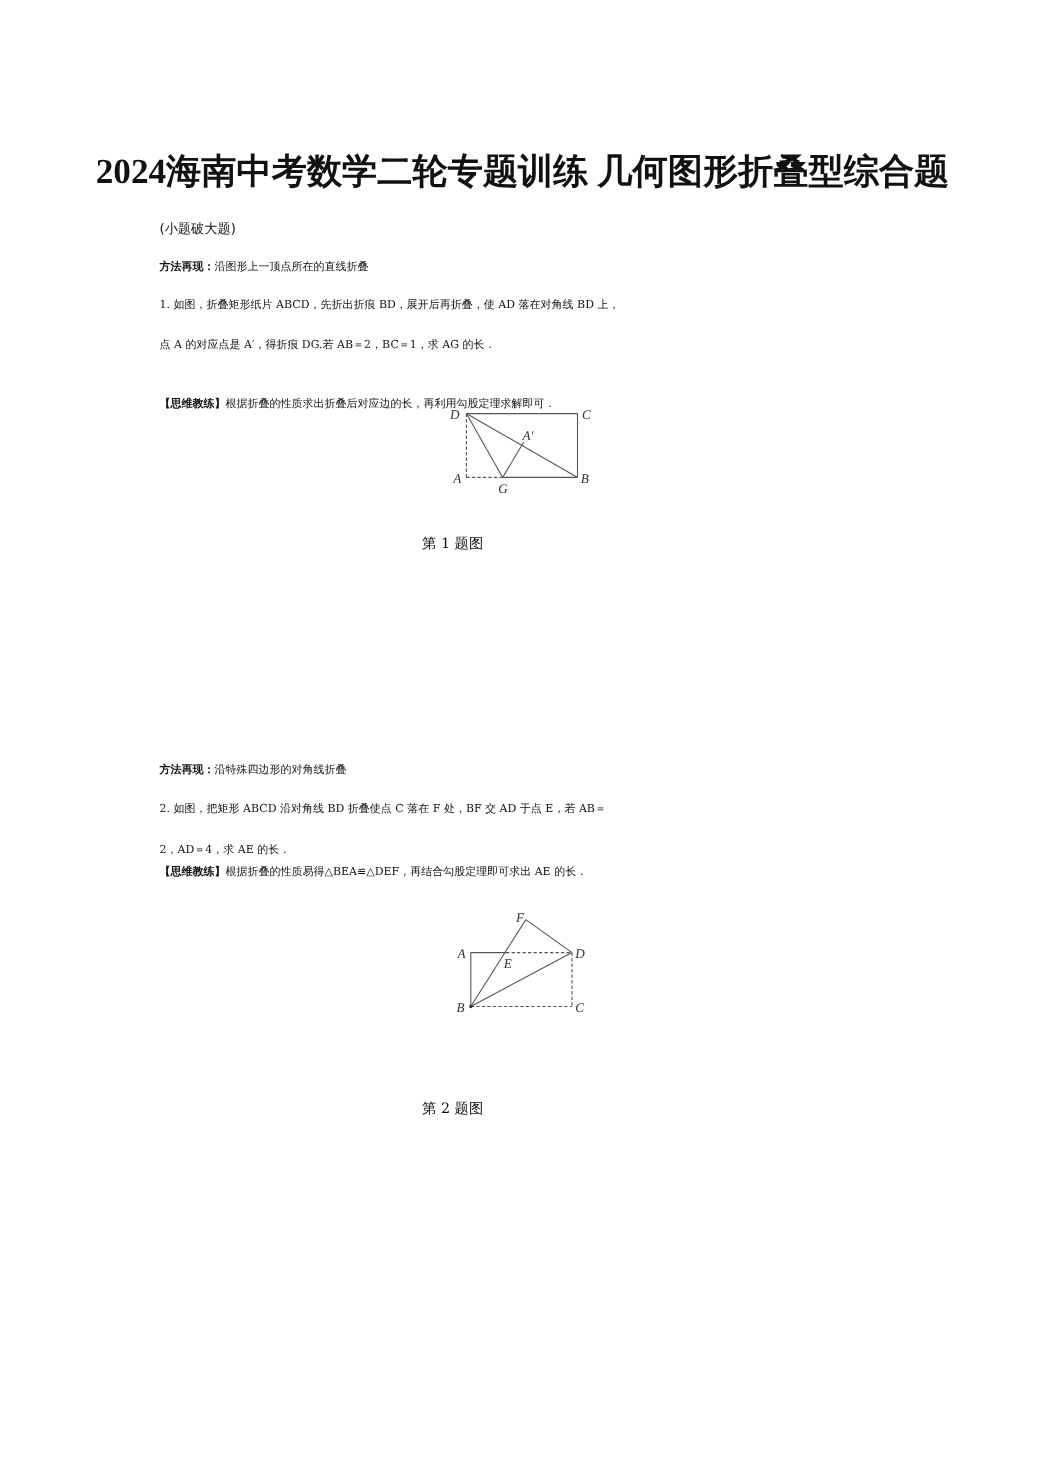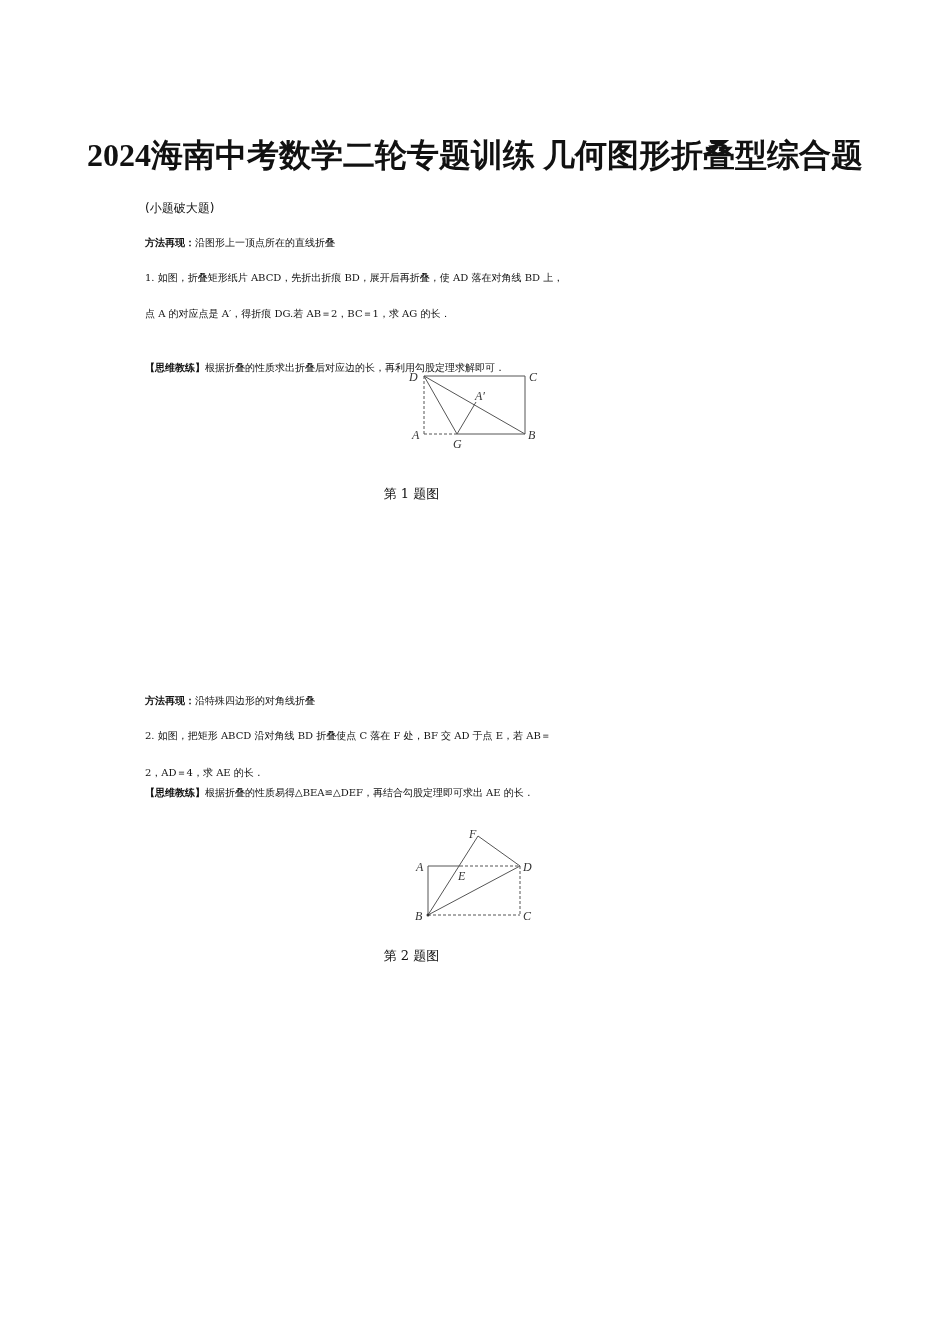--- a/index.html
+++ b/index.html
@@ -73,13 +73,13 @@
   </g>
   <circle cx="28" cy="93" r="1.5" fill="#333"></circle>
   <text x="69" y="16">F</text>
   <text x="16" y="49">A</text>
   <text x="58" y="58">E</text>
   <text x="123" y="49">D</text>
   <text x="15" y="98">B</text>
   <text x="123" y="98">C</text>
 </svg>
 
-<div class="abs cap" style="top:947px;">第 2 题图</div>
+<div class="abs cap" style="top:999px;">第 2 题图</div>
 
 </body></html>

